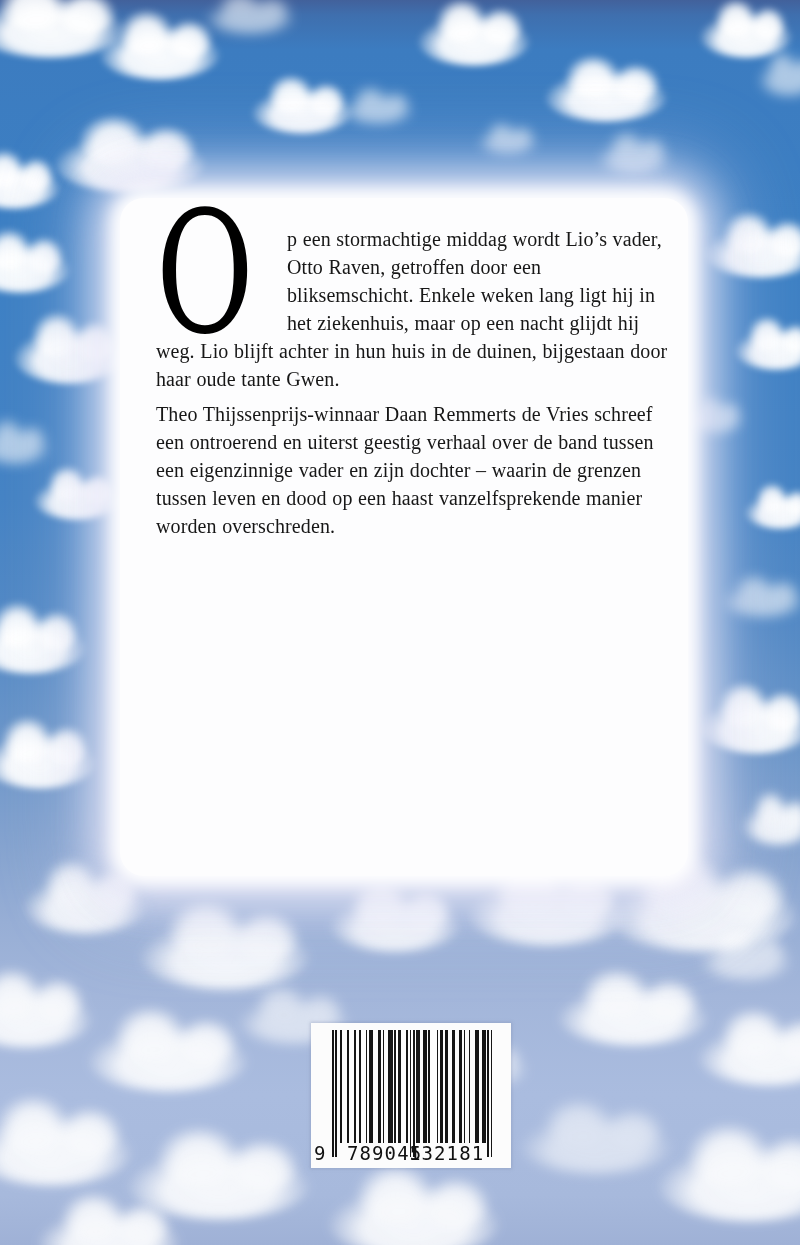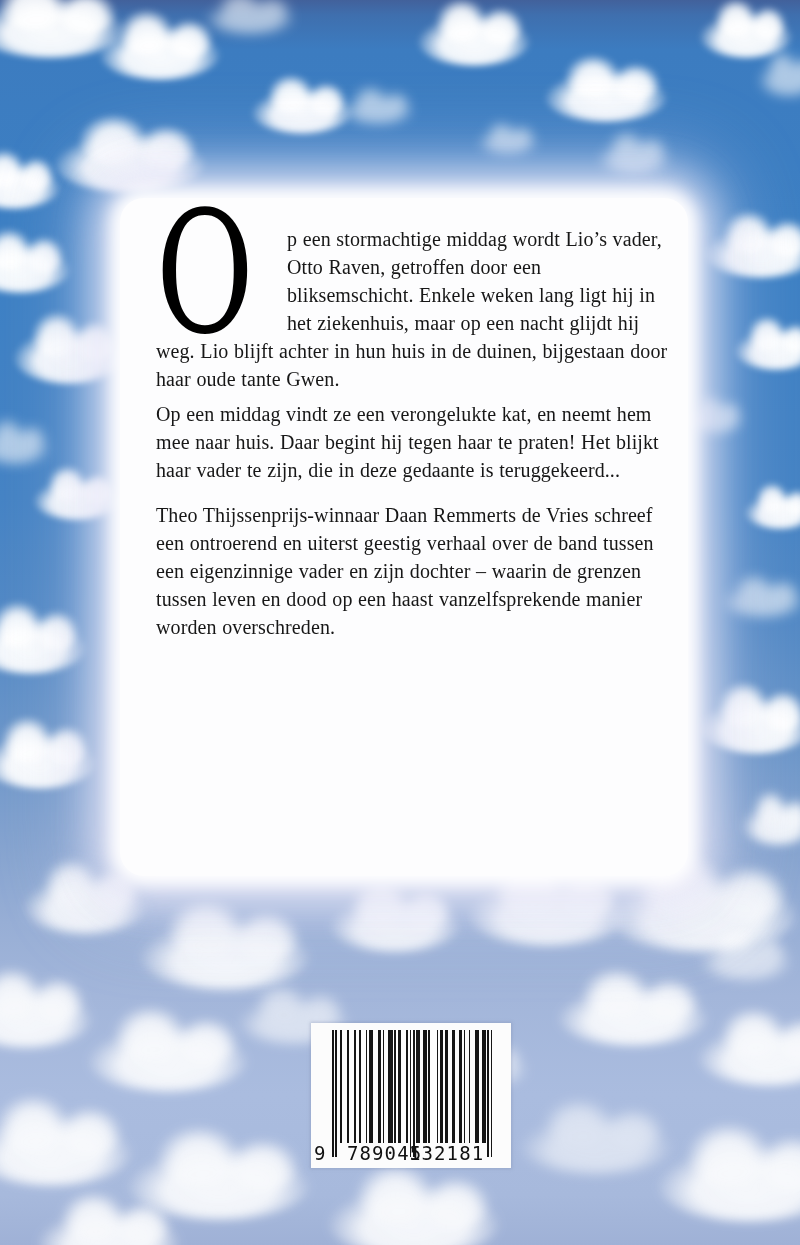--- a/index.html
+++ b/index.html
@@ -131,21 +131,20 @@
   <div class="cl faint" style="left:520px;top:1118px;width:152px;height:56px"></div>
   <div class="cl soft" style="left:658px;top:1148px;width:182px;height:74px"></div>
   <div class="cl soft" style="left:38px;top:1212px;width:142px;height:58px"></div>
   <div class="cl faint" style="left:428px;top:1050px;width:100px;height:38px"></div>
 
   <div class="panel">
     <div class="blurb">
       <p class="sp-s"><span class="dropcap">
             <span>O</span>
           </span><span>p een stormachtige middag wordt Lio’s vader, Otto Raven, getroffen door een bliksemschicht. Enkele weken lang ligt hij in het ziekenhuis, maar op een nacht glijdt hij weg. Lio blijft achter in hun huis in de duinen, bijgestaan door haar oude tante Gwen.</span></p>
-      <p class="sp-l">Op een middag vindt ze een verongelukte kat, en neemt hem mee naar huis. Daar begint hij tegen haar te praten! Het blijkt haar vader te zijn, die in deze gedaante is teruggekeerd...</p>
       <p>Theo Thijssenprijs-winnaar Daan Remmerts de Vries schreef een ontroerend en uiterst geestig verhaal over de band tussen een eigenzinnige vader en zijn dochter – waarin de grenzen tussen leven en dood op een haast vanzelfsprekende manier worden overschreden.</p>
     </div>
   </div>
 
   <div class="barcode">
     <div class="bc-bars">
         <div class="bc-mod on guard"></div>
         <div class="bc-mod guard"></div>
         <div class="bc-mod on guard"></div>
         <div class="bc-mod"></div>

